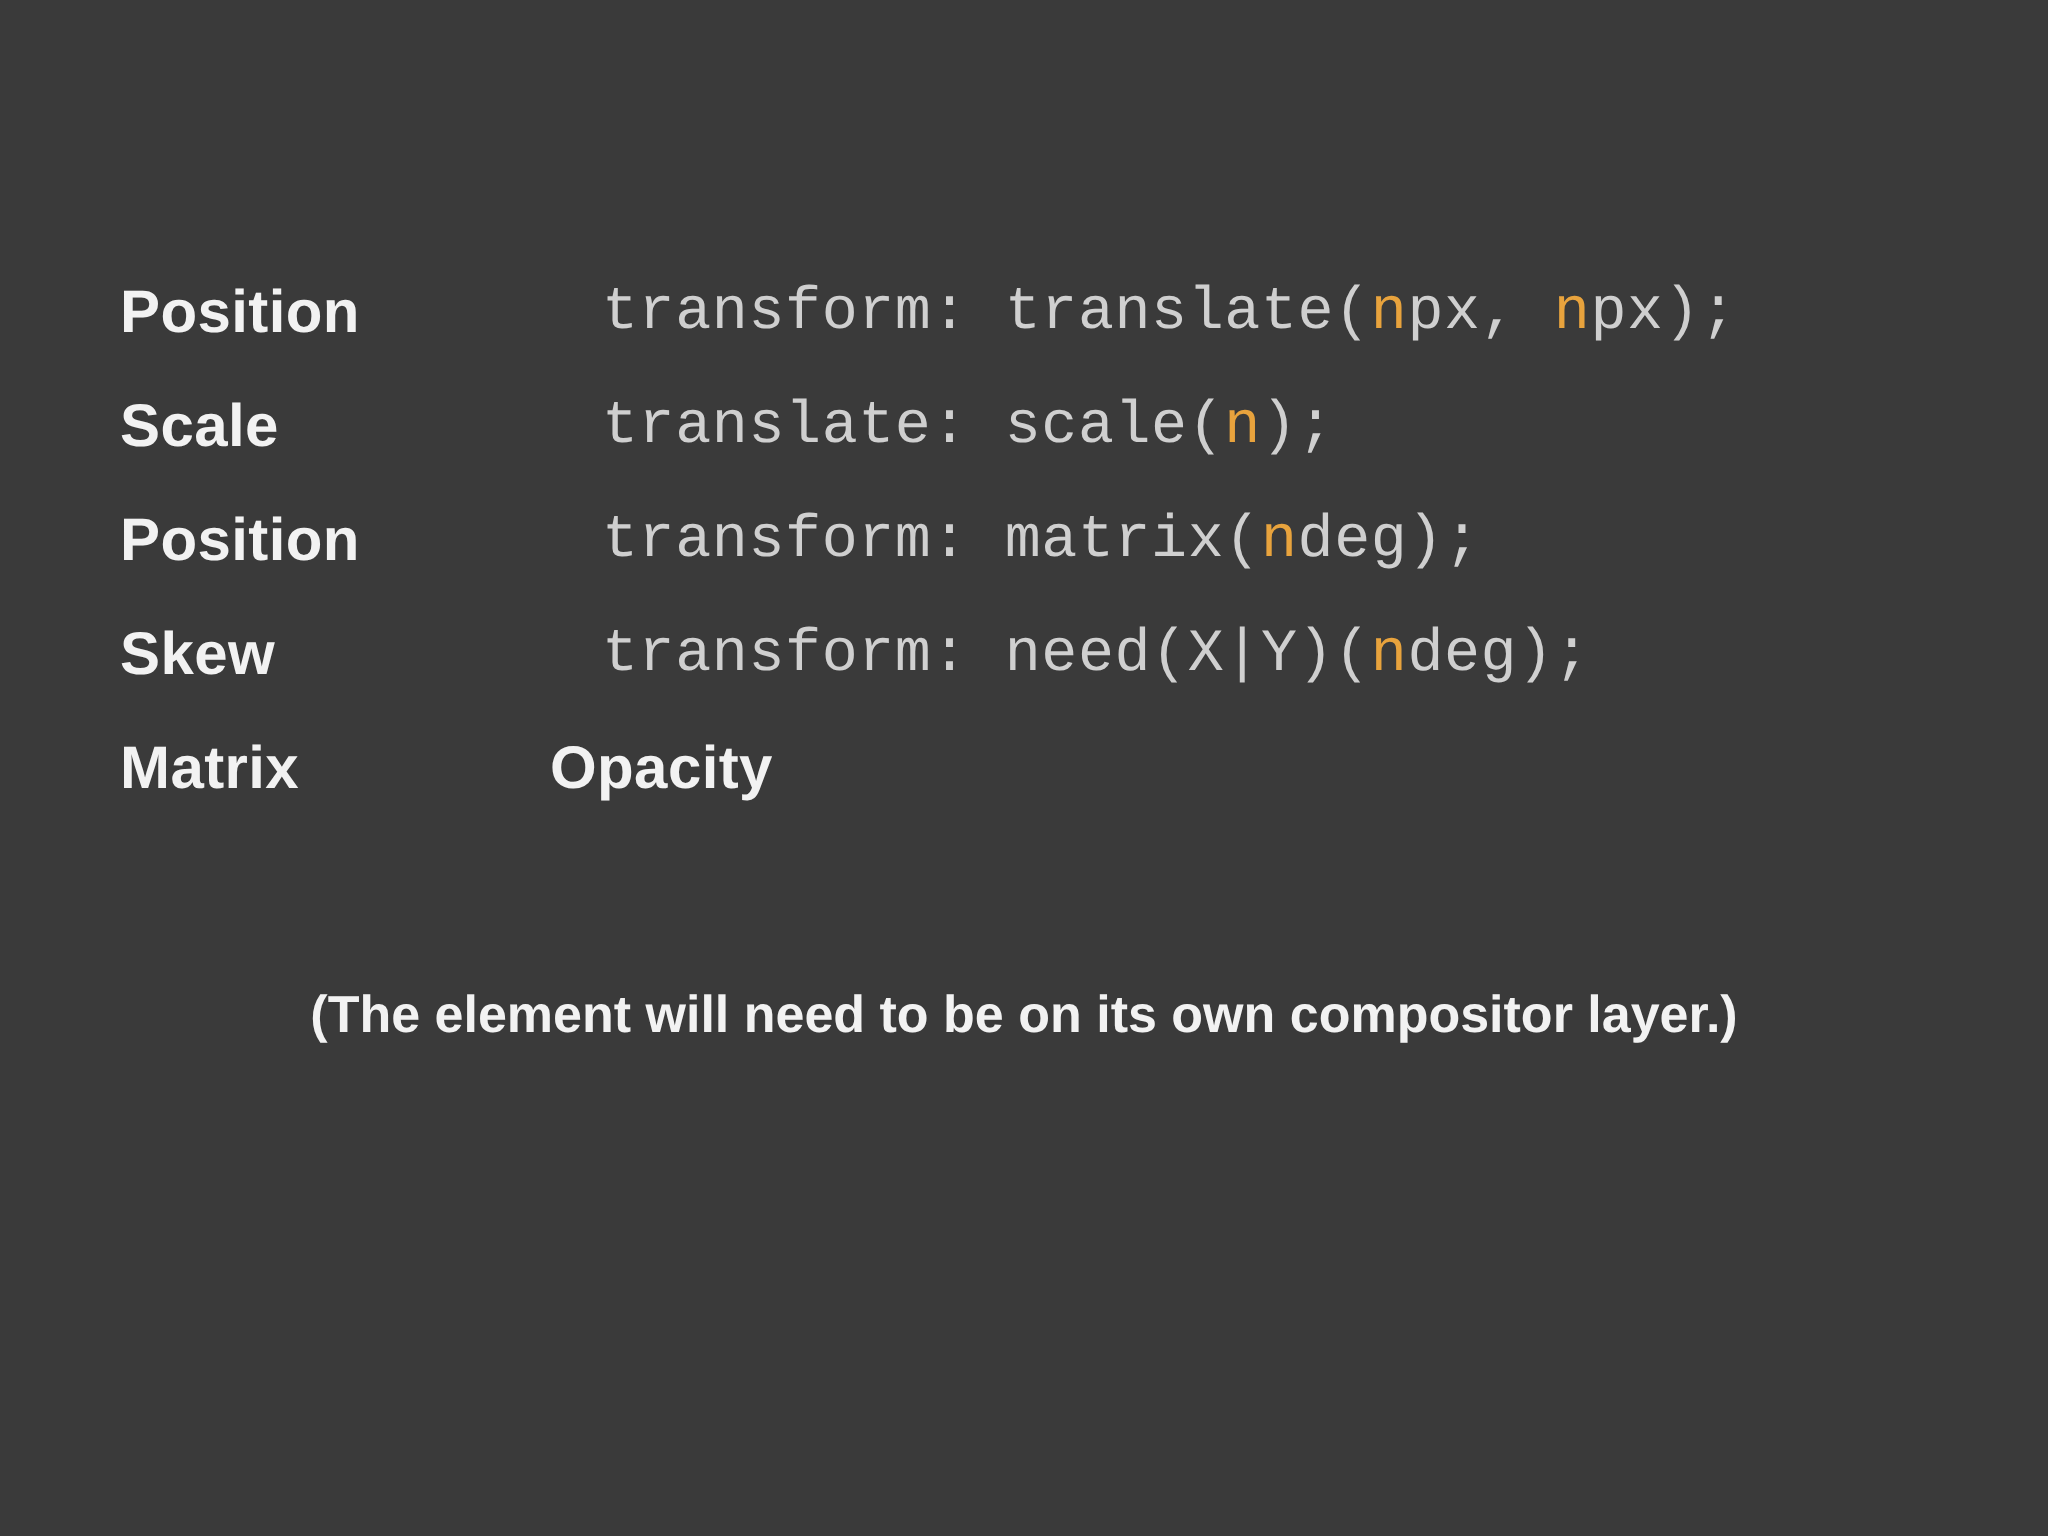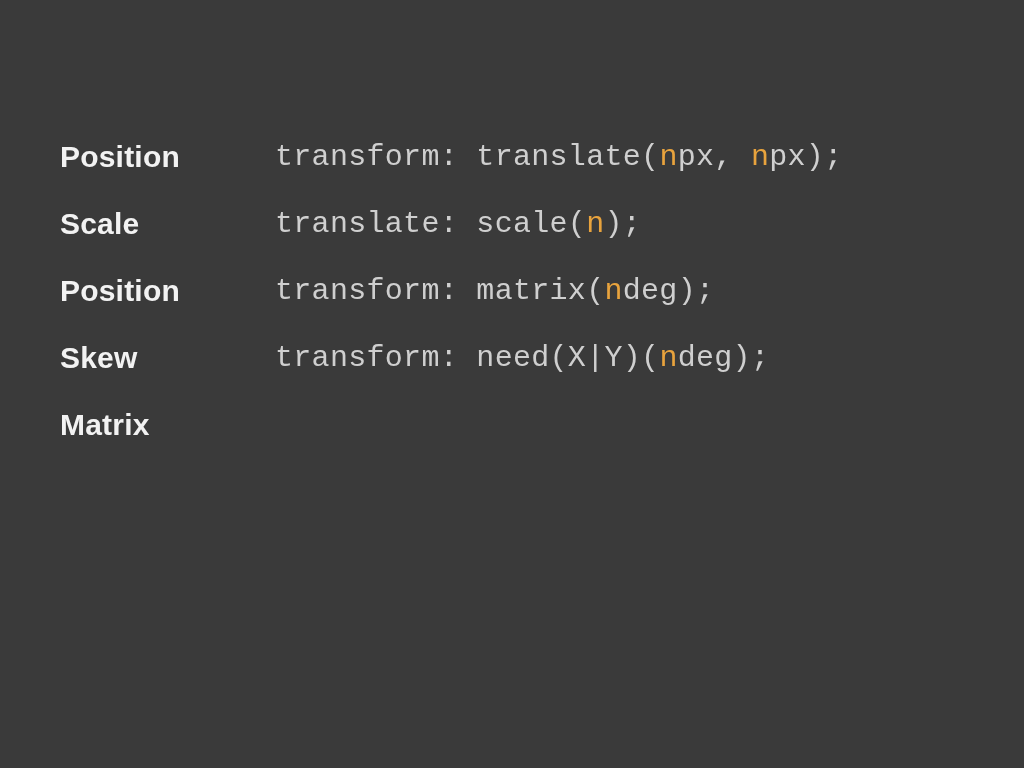--- a/index.html
+++ b/index.html
@@ -10,34 +10,35 @@
       font-family: 'Helvetica Neue', Helvetica, Arial, sans-serif;
       -webkit-font-smoothing: antialiased;
     }
     .slide {
       width: 1024px;
       height: 768px;
       display: flex;
       flex-direction: column;
       padding: 140px 60px 0 60px;
     }
-    .rows { display: grid; grid-template-columns: 215px 1fr; row-gap: 33px; }
+    .rows { display: grid; grid-template-columns: 215px 1fr; row-gap: 23px; }
     .label {
       font-weight: 700;
       font-size: 30px;
       color: #f2f2f2;
       white-space: nowrap;
       letter-spacing: 0.2px;
     }
     .code {
       font-family: Menlo, Consolas, 'Courier New', monospace;
       font-size: 30px;
       color: #cfcfcf;
       white-space: pre;
       letter-spacing: 0.3px;
+      margin-left: 26px;
     }
     .accent { color: #e8a33d; }
     .footnote {
       margin-top: 90px;
       text-align: center;
       font-weight: 700;
       font-size: 26px;
       color: #f2f2f2;
     }
   </style>
@@ -48,14 +49,16 @@
   <div class="rows" id="rows-container">
       <div class="label">Position</div>
       <div class="code"><span>transform: translate(</span><span class="accent">n</span><span>px, </span><span class="accent">n</span><span>px);</span></div>
       <div class="label">Scale</div>
       <div class="code"><span>translate: scale(</span><span class="accent">n</span><span>);</span></div>
       <div class="label">Position</div>
       <div class="code"><span>transform: matrix(</span><span class="accent">n</span><span>deg);</span></div>
       <div class="label">Skew</div>
       <div class="code"><span>transform: need(X|Y)(</span><span class="accent">n</span><span>deg);</span></div>
       <div class="label">Matrix</div>
+      <div class="label">Opacity</div>
     </div>
+  <div class="footnote">(The element will need to be on its own compositor layer.)</div>
 </div>
 
 </body></html>

